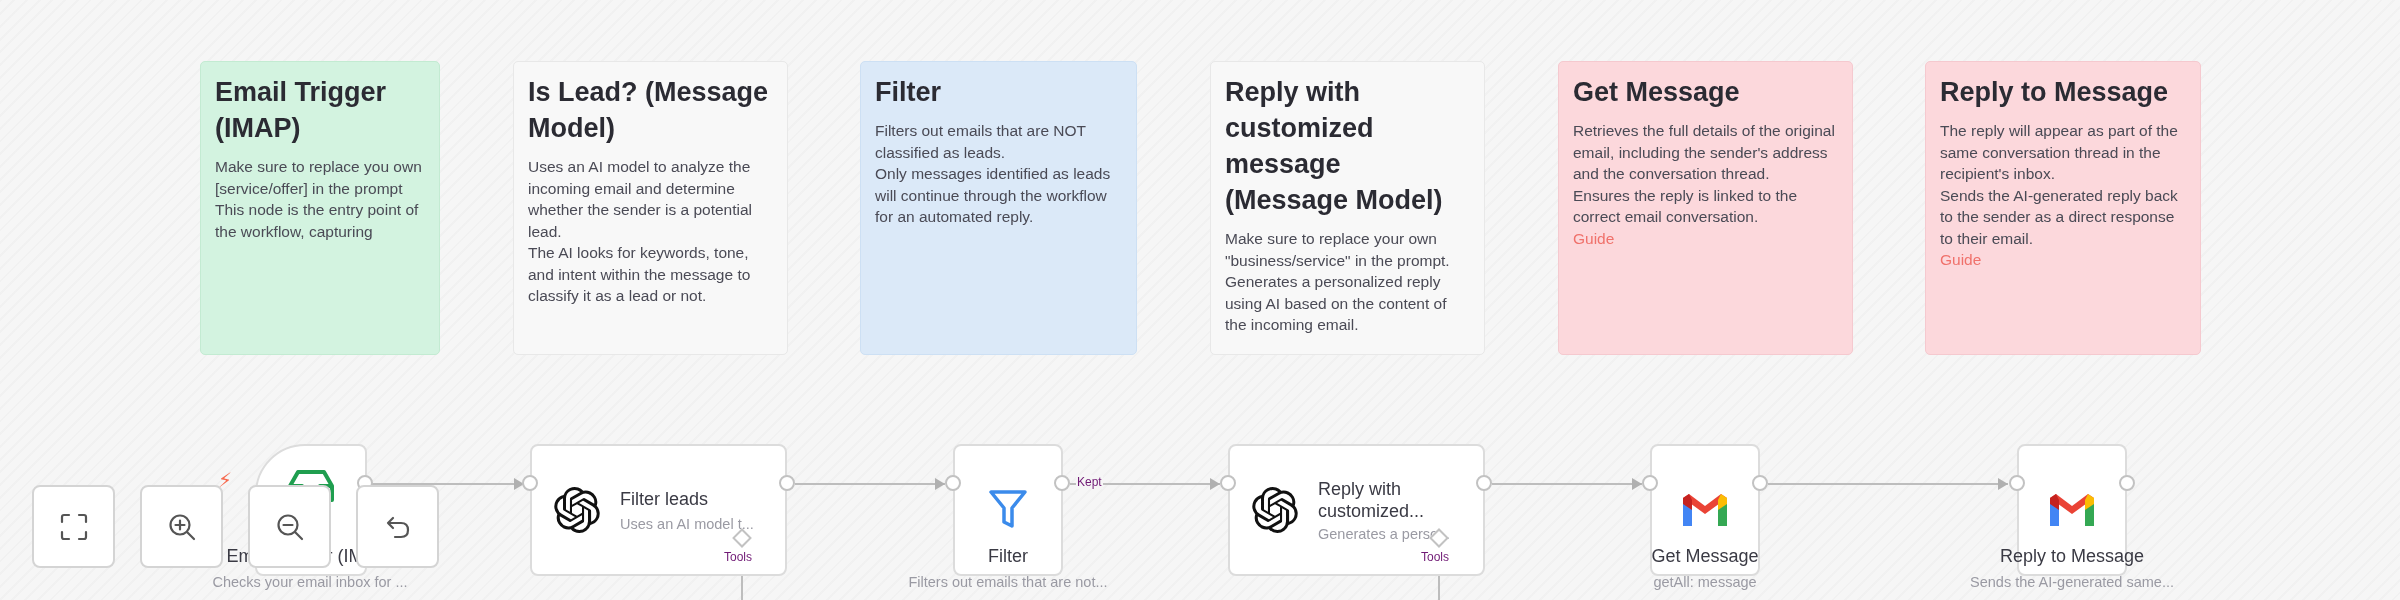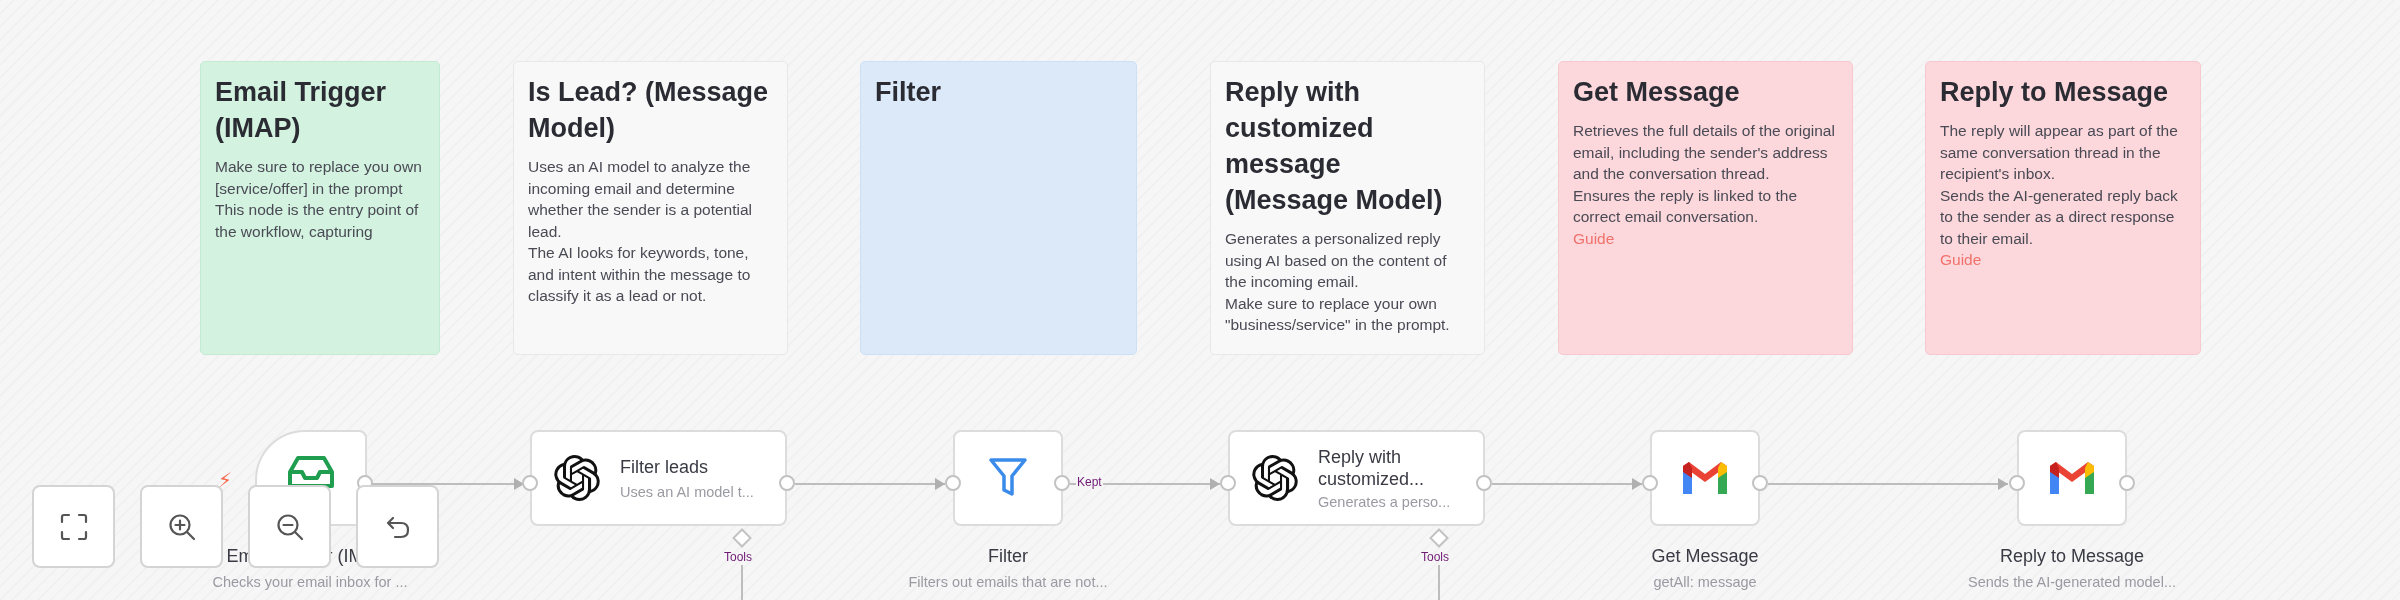--- a/index.html
+++ b/index.html
@@ -37,21 +37,21 @@
       position: absolute; width: 16px; height: 16px; border-radius: 50%;
       background: #ffffff; border: 2px solid #c2c2c2; box-sizing: border-box;
     }
     .diamond {
       position: absolute; width: 14px; height: 14px; background: #fff;
       border: 2px solid #c2c2c2; transform: rotate(45deg); box-sizing: border-box;
     }
     .edge-label { position: absolute; font-size: 12px; color: #701a75; }
 
     .node {
-      position: absolute; top: 430px; height: 96px; box-sizing: border-box;
+      position: absolute; top: 444px; height: 132px; box-sizing: border-box;
       background: #ffffff; border: 2px solid #dcdcdc; border-radius: 8px;
     }
     .node.square { width: 110px; }
     .node.wide { width: 257px; display: flex; align-items: center; }
     .node.trigger { border-radius: 50px 8px 8px 8px; }
     .node .center-icon { position: absolute; left: 50%; top: 50%; transform: translate(-50%, -50%); }
     .node.wide .ai-icon { margin-left: 22px; width: 46px; height: 46px; flex: none; }
     .node.wide .texts { margin-left: 20px; }
     .node .ntitle { font-size: 18px; color: #3a3a44; line-height: 22px; }
     .node .nsub { font-size: 14.5px; color: #9a9aa3; margin-top: 6px; }
@@ -85,27 +85,31 @@
   <div class="sticky white" style="left:513px; width:275px;">
     <h2>Is Lead? (Message Model)</h2>
     <div class="body">
       <p>Uses an AI model to analyze the incoming email and determine whether the sender is a potential lead.</p>
       <p>The AI looks for keywords, tone, and intent within the message to classify it as a lead or not.</p>
     </div>
   </div>
 
   <div class="sticky blue" style="left:860px; width:277px;">
     <h2>Filter</h2>
+    <div class="body">
+      <p>Filters out emails that are NOT classified as leads.</p>
+      <p>Only messages identified as leads will continue through the workflow for an automated reply.</p>
+    </div>
   </div>
 
   <div class="sticky white" style="left:1210px; width:275px;">
     <h2>Reply with customized message (Message Model)</h2>
     <div class="body">
+      <p>Make sure to replace your own "business/service" in the prompt.</p>
       <p>Generates a personalized reply using AI based on the content of the incoming email.</p>
-      <p>Make sure to replace your own "business/service" in the prompt.</p>
     </div>
   </div>
 
   <div class="sticky red" style="left:1558px; width:295px;">
     <h2>Get Message</h2>
     <div class="body">
       <p>Retrieves the full details of the original email, including the sender's address and the conversation thread.</p>
       <p>Ensures the reply is linked to the correct email conversation.</p>
       <p class="guide">Guide</p>
     </div>
@@ -207,21 +211,21 @@
       <path d="M2 6 V34 H11 V14 Z" fill="#4285f4"></path>
       <path d="M37 14 V34 H46 V6 Z" fill="#34a853"></path>
       <path d="M2 6 L24 22 L46 6 L40 2 L24 14 L8 2 Z" fill="#ea4335"></path>
       <path d="M40 2 L46 6 V12 L37 18 V8 Z" fill="#fbbc04"></path>
       <path d="M8 2 L2 6 V12 L11 18 V8 Z" fill="#c5221f"></path>
     </svg>
   </div>
   <div class="port" style="left:2009px; top:475px;"></div>
   <div class="port" style="left:2119px; top:475px;"></div>
   <div class="under-title" style="left:1922px; width:300px;">Reply to Message</div>
-  <div class="under-sub" style="left:1922px; width:300px;">Sends the AI-generated model...</div>
+  <div class="under-sub" style="left:1922px; width:300px;">Sends the AI-generated same...</div>
 
   <div class="ctrl" style="left:32px;">
     <svg width="30" height="30" viewBox="0 0 30 30">
       <path d="M3 10 V5 Q3 3 5 3 H10 M20 3 H25 Q27 3 27 5 V10 M27 20 V25 Q27 27 25 27 H20 M10 27 H5 Q3 27 3 25 V20" fill="none" stroke="#555" stroke-width="2.2" stroke-linecap="round"></path>
     </svg>
   </div>
   <div class="ctrl" style="left:140px;">
     <svg width="30" height="30" viewBox="0 0 30 30">
       <circle cx="13" cy="13" r="9.5" fill="none" stroke="#555" stroke-width="2.2"></circle>
       <path d="M20 20 L27 27 M13 8.5 V17.5 M8.5 13 H17.5" stroke="#555" stroke-width="2.2" stroke-linecap="round"></path>

